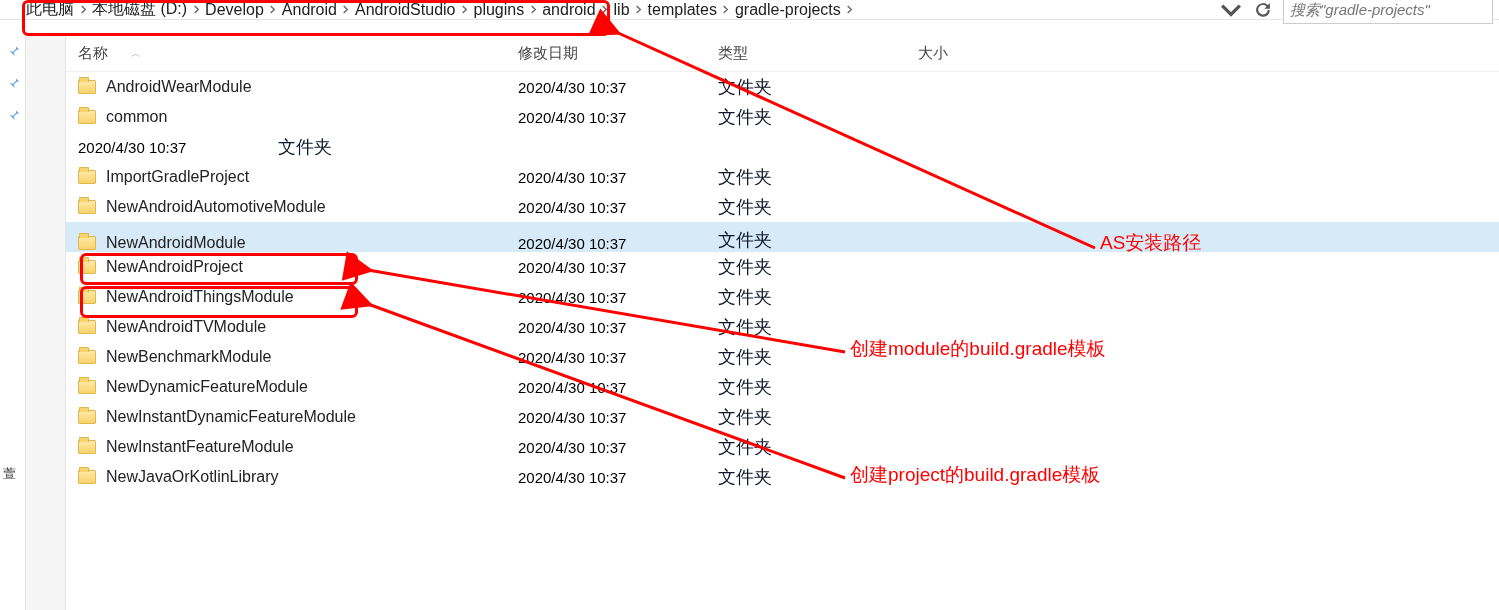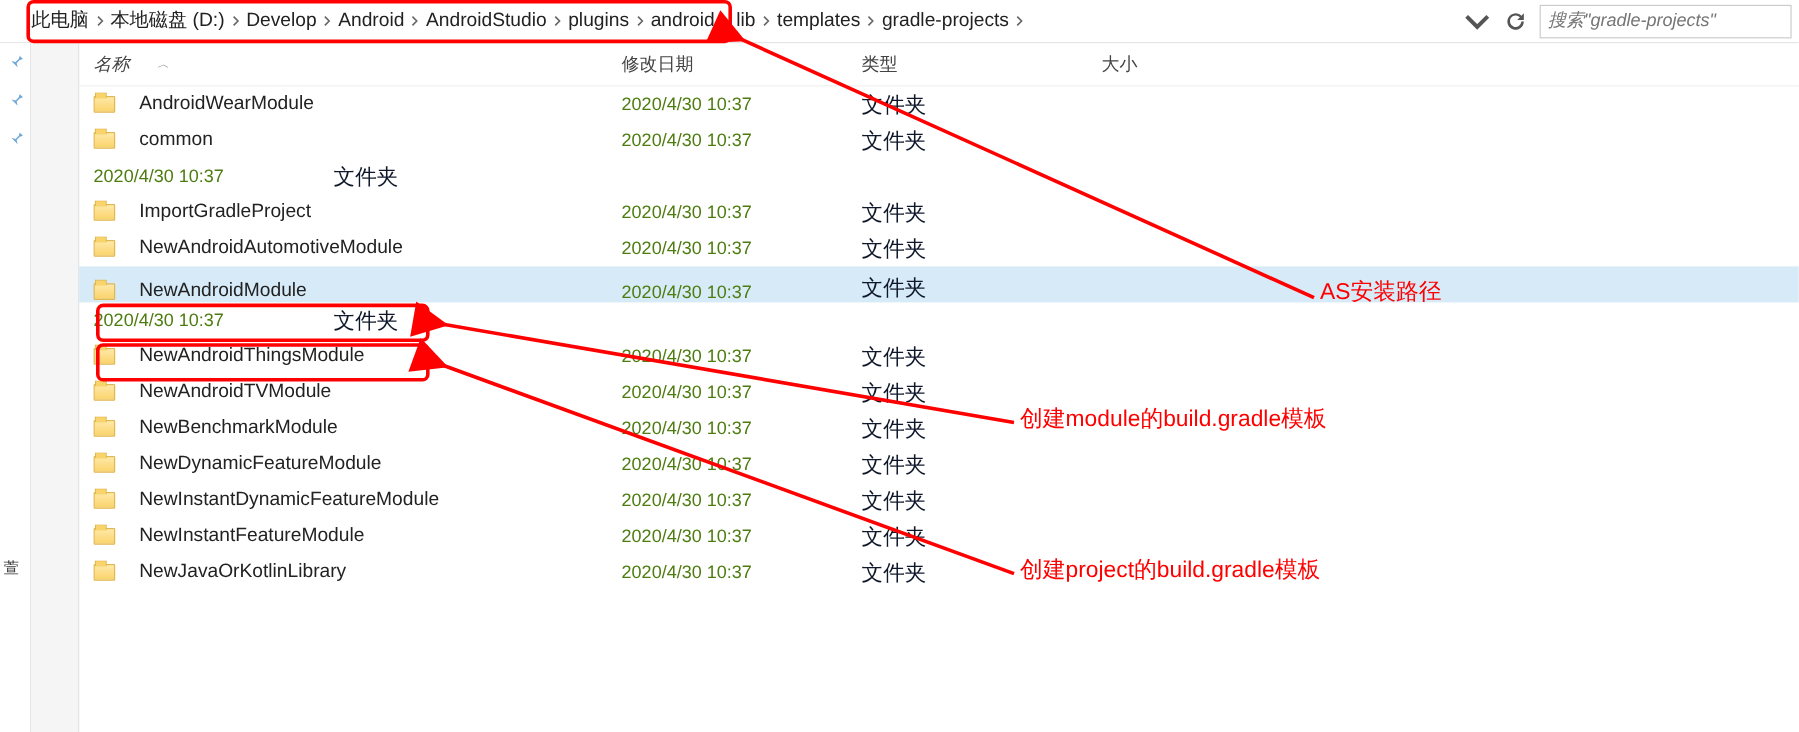--- a/index.html
+++ b/index.html
@@ -9,21 +9,21 @@
     color: #333;
     background: #fff;
     width: 1499px;
     height: 610px;
     overflow: hidden;
     position: relative;
   }
 
   
   .addr-row {
-    height: 36px;
+    height: 20px;
     display: flex;
     align-items: center;
     border-bottom: 1px solid #e5e5e5;
     padding: 0 6px 0 24px;
     gap: 4px;
   }
   .breadcrumbs {
     display: flex;
     align-items: center;
     flex: 1;
@@ -116,56 +116,56 @@
   
   .cols {
     height: 36px;
     display: flex;
     align-items: center;
     border-bottom: 1px solid #f0f0f0;
     font-size: 15px;
     color: #444;
     padding-left: 12px;
   }
-  .col-name { width: 440px; display: flex; align-items: center; gap: 23px; font-style: italic; }
+  .col-name { width: 440px; display: flex; align-items: center; gap: 23px; }
   .col-mod  { width: 200px; }
   .col-type { width: 200px; }
   .col-size { width: 120px; }
   .sort-arrow { color: #888; font-size: 10px; }
 
   
   .rows { }
   .row {
     height: 30px;
     display: flex;
     align-items: center;
     padding-left: 12px;
     font-size: 16px;
     color: #222;
   }
   .row.selected { background: #d6eaf8; align-items: flex-end; }
-  .cell-name { width: 440px; display: flex; align-items: center; gap: 20px; }
+  .cell-name { width: 440px; display: flex; align-items: center; gap: 10px; }
   .folder-icon {
     width: 18px; height: 14px;
     background: linear-gradient(#ffe9a8, #f9d36b);
     border: 1px solid #e0b84e;
     border-radius: 1px;
     position: relative;
   }
   .folder-icon::before {
     content: "";
     position: absolute;
     top: -4px; left: 0;
     width: 8px; height: 4px;
     background: #f9d36b;
     border: 1px solid #e0b84e;
     border-bottom: none;
     border-radius: 1px 1px 0 0;
   }
-  .cell-mod  { width: 200px; color: #4d7c0f; font-size: 15px; }
+  .cell-mod  { width: 200px; color: #000000; font-size: 15px; }
   .cell-type { width: 200px; color: #0f172a; font-size: 18px; }
   .cell-size { width: 120px; color: #555; }
 
   
   .anno-box {
     position: absolute;
     border: 3px solid #ff0000;
     border-radius: 6px;
     pointer-events: none;
   }
@@ -344,20 +344,24 @@
         <div class="row selected">
           <div class="cell-name">
             <span class="folder-icon"></span>
             <span>NewAndroidModule</span>
           </div>
           <div class="cell-mod">2020/4/30 10:37</div>
           <div class="cell-type">文件夹</div>
           <div class="cell-size"></div>
         </div>
         <div class="row">
+          <div class="cell-name">
+            <span class="folder-icon"></span>
+            <span>NewAndroidProject</span>
+          </div>
           <div class="cell-mod">2020/4/30 10:37</div>
           <div class="cell-type">文件夹</div>
           <div class="cell-size"></div>
         </div>
         <div class="row">
           <div class="cell-name">
             <span class="folder-icon"></span>
             <span>NewAndroidThingsModule</span>
           </div>
           <div class="cell-mod">2020/4/30 10:37</div>

